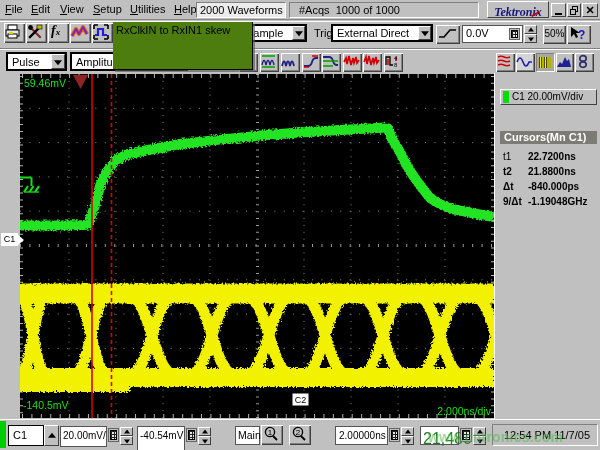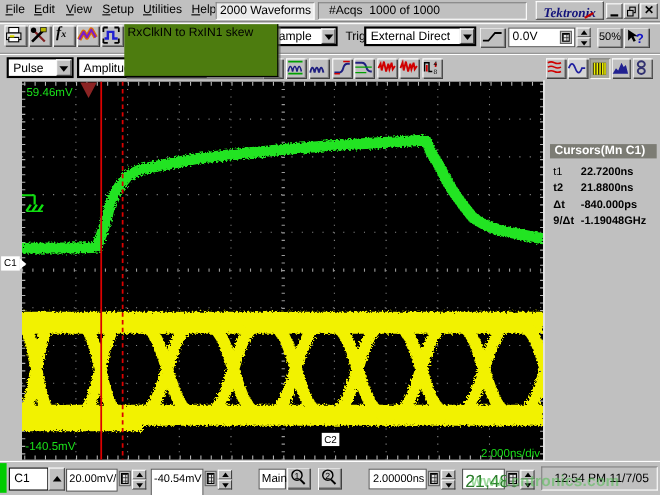--- a/index.html
+++ b/index.html
@@ -267,20 +267,24 @@
  <text x="3" y="335" font-size="10.5" fill="#1ae01a" font-family="Liberation Sans">-140.5mV</text>
  <text x="471" y="341" font-size="10.5" fill="#1ae01a" font-family="Liberation Sans" text-anchor="end">2.000ns/div</text>
  <rect x="272.5" y="319.5" width="16" height="12" fill="#fff"></rect>
  <text x="280.5" y="329" font-size="9" fill="#000" font-family="Liberation Sans" text-anchor="middle">C2</text>
 </svg>
 
 <div class="abs" style="left:1px;top:233px;width:17px;height:13px;background:#fff;font-size:9px;text-align:center;line-height:13px">C1</div>
 <div class="abs" style="left:18px;top:235px;width:0;height:0;border-top:5px solid transparent;border-bottom:5px solid transparent;border-left:6px solid #fff"></div>
 
 <div class="abs" style="left:494px;top:73px;width:106px;height:346px;background:#c0c0c0;border-left:1px solid #fff"></div>
+<div class="abs raised" style="left:500px;top:89px;width:97px;height:16px">
+ <span class="abs" style="left:2px;top:1px;width:6px;height:12px;background:#00dc00"></span>
+ <span class="abs" style="left:11px;top:1px;font-size:10px">C1 20.00mV/div</span>
+    </div>
 <div class="abs hdr" style="left:500px;top:131px;width:97px;height:13px">Cursors(Mn C1)</div>
 <div class="abs" style="left:503px;top:151px;font-size:10px;font-weight:normal">t1</div>
 <div class="abs" style="left:528px;top:151px;font-size:10px;font-weight:bold">22.7200ns</div>
 <div class="abs" style="left:503px;top:166px;font-size:10px;font-weight:bold">t2</div>
 <div class="abs" style="left:528px;top:166px;font-size:10px;font-weight:bold">21.8800ns</div>
 <div class="abs" style="left:503px;top:181px;font-size:10px;font-weight:bold">Δt</div>
 <div class="abs" style="left:528px;top:181px;font-size:10px;font-weight:bold">-840.000ps</div>
 <div class="abs" style="left:503px;top:196px;font-size:10px;font-weight:bold">9/Δt</div>
 <div class="abs" style="left:528px;top:196px;font-size:10px;font-weight:bold">-1.19048GHz</div>
 

